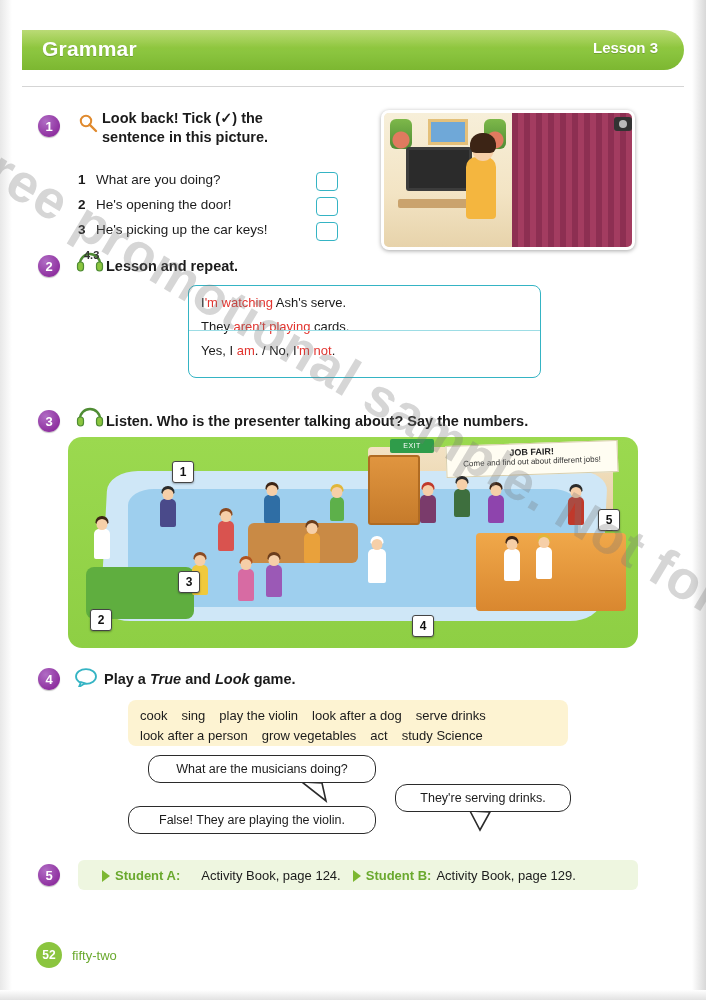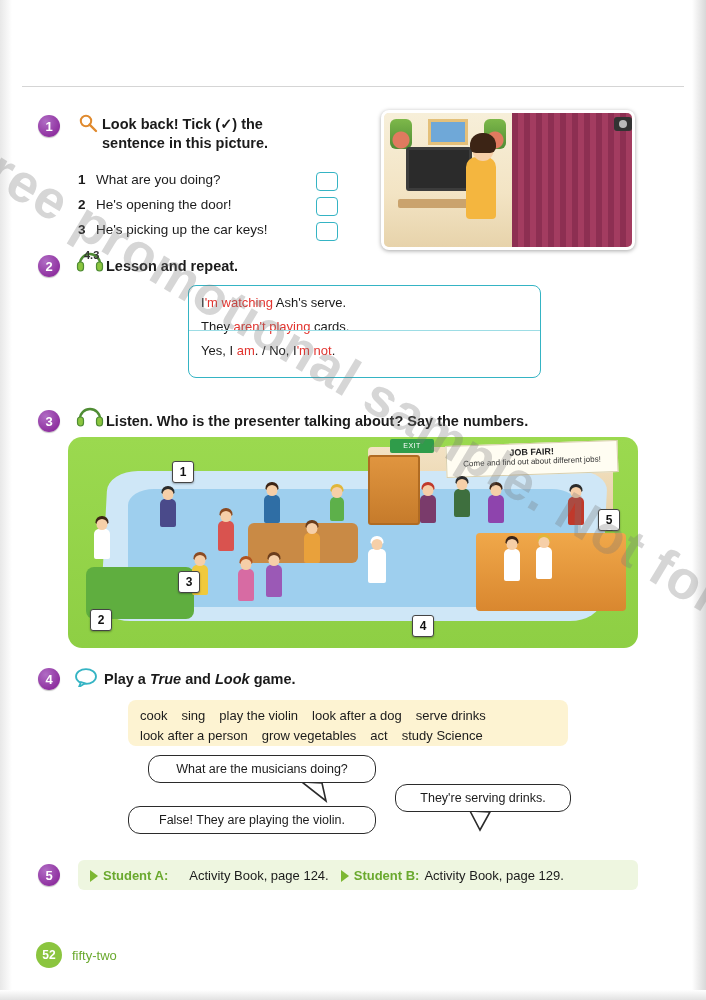--- a/index.html
+++ b/index.html
@@ -287,21 +287,21 @@
 
   
   .student-bar {
     position: absolute;
     left: 78px; top: 860px;
     width: 560px; height: 30px;
     background: #eef6e0;
     border-radius: 6px;
     display: flex; align-items: center;
     font-size: 13px; color: #1b1b1b;
-    padding: 0 12px;
+    padding: 0 24px;
   }
   .stu-label { color: #6aa92e; font-weight: bold; }
   .arrow-g {
     display: inline-block;
     width: 0; height: 0;
     border-top: 6px solid transparent;
     border-bottom: 6px solid transparent;
     border-left: 8px solid #7cb731;
     margin-right: 5px;
     position: relative; top: 1px;
@@ -347,32 +347,37 @@
 </style>
 </head>
 <body>
 
 <div class="page">
 
   <div class="page-edge-left"></div>
   <div class="page-edge-right"></div>
   <div class="page-edge-bottom"></div>
 
+  <div class="header-band">
+    <div class="header-green"></div>
+    <div class="header-title">Grammar</div>
+    <div class="header-lesson">Lesson 3</div>
+  </div>
   <div class="header-under"></div>
 
   <div class="num-badge" style="left:38px; top:115px;">1</div>
 
   <div class="magnifier" style="left:78px; top:113px;">
     <svg width="20" height="20" viewBox="0 0 20 20">
       <circle cx="8" cy="8" r="5.2" fill="none" stroke="#e08a2e" stroke-width="2"></circle>
       <line x1="11.6" y1="11.6" x2="18" y2="18" stroke="#e08a2e" stroke-width="2.4" stroke-linecap="round"></line>
     </svg>
   </div>
 
-  <div class="rubric" style="left:102px; top:115px; width:250px;">
+  <div class="rubric" style="left:102px; top:109px; width:250px;">
     <span>Look back! Tick (✓) the</span><br>
     <span>sentence in this picture.</span>
   </div>
 
   <div class="ex1-list">
     <div class="ex1-row" style="position:relative;">
       <span class="n">1</span>
       <span>What are you doing?</span>
       <span class="tickbox" style="top:0;"></span>
     </div>

